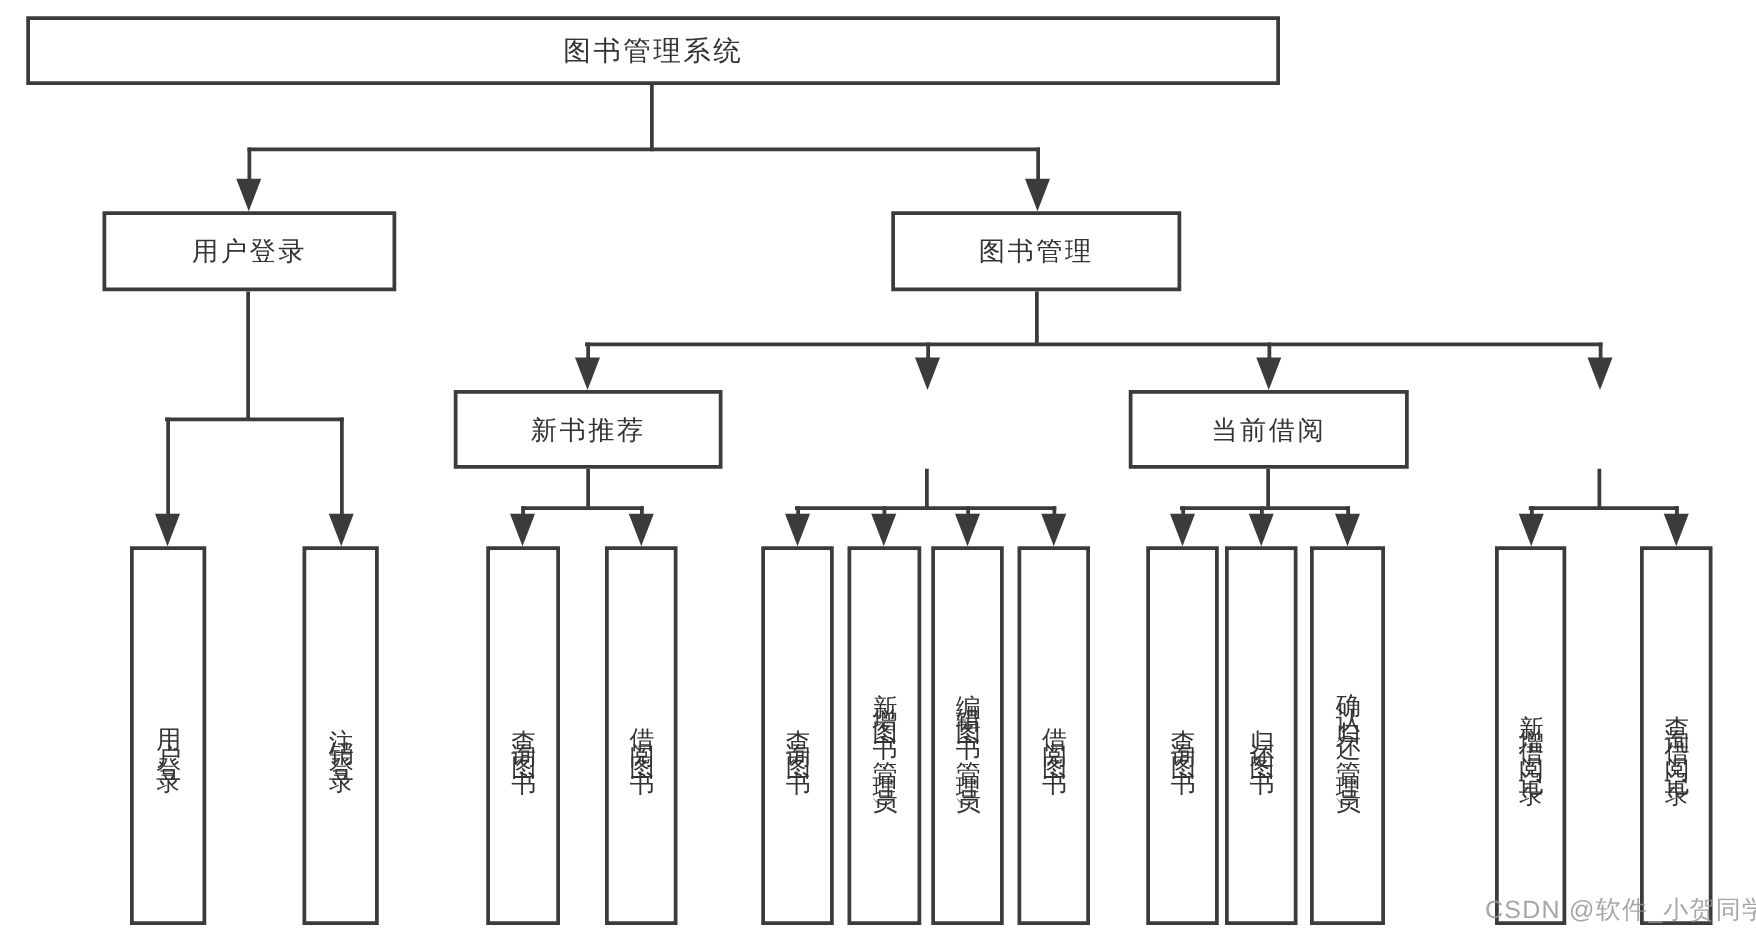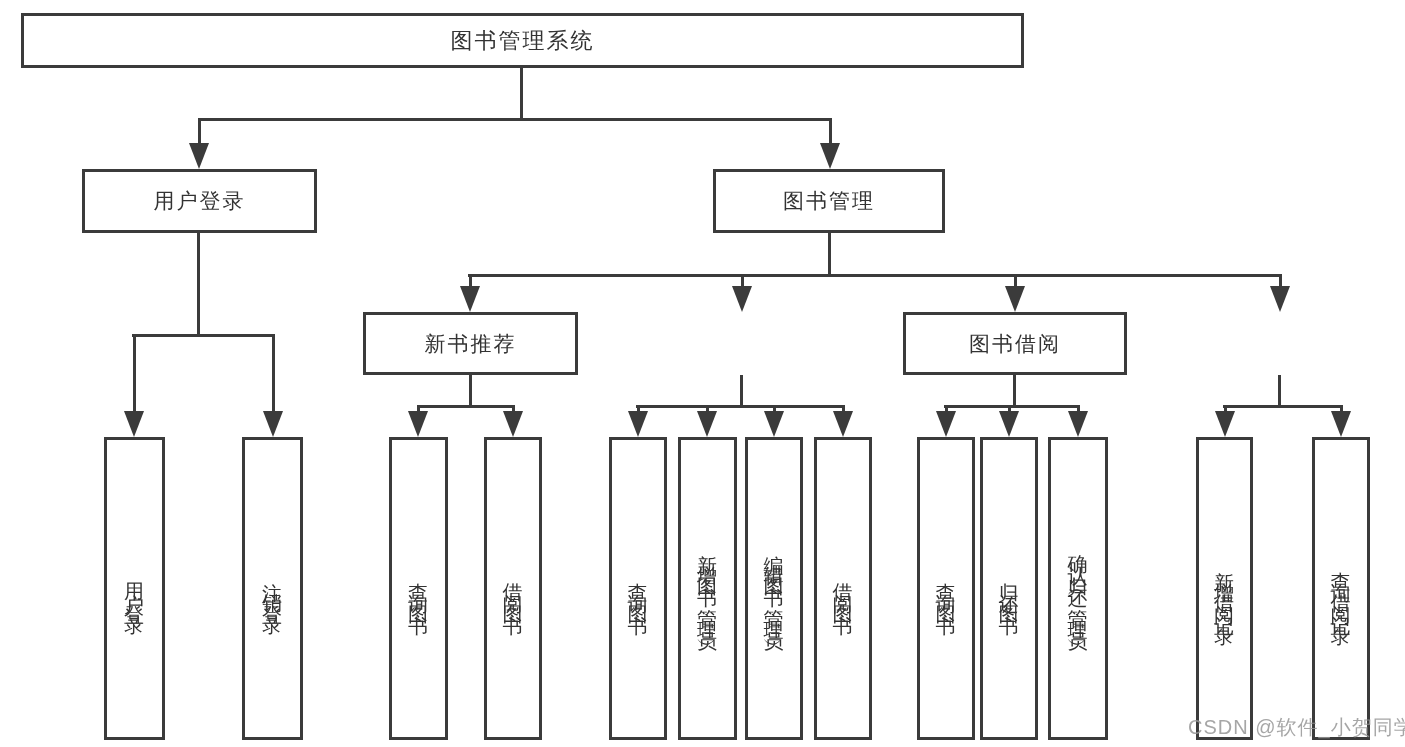--- a/index.html
+++ b/index.html
@@ -72,21 +72,21 @@
 
   <div class="box root" style="left:21px;top:13px;width:1003px;height:55px;">图书管理系统</div>
 
   <div class="box" style="left:82px;top:169px;width:235px;height:64px;">用户登录</div>
 
   <div class="box" style="left:363px;top:312px;width:215px;height:63px;">新书推荐</div>
 
   <div class="box" style="left:713px;top:169px;width:232px;height:64px;">图书管理</div>
 
 
-  <div class="box" style="left:903px;top:312px;width:224px;height:63px;">图书借阅</div>
+  <div class="box" style="left:903px;top:312px;width:224px;height:63px;">当前借阅</div>
 
 
   <div class="leaf" style="left:104px;top:437px;width:61px;height:303px;">
     <span>用户登录</span>
   </div>
   <div class="leaf" style="left:242px;top:437px;width:61px;height:303px;">
     <span>注销登录</span>
   </div>
 
   <div class="leaf" style="left:389px;top:437px;width:59px;height:303px;">

